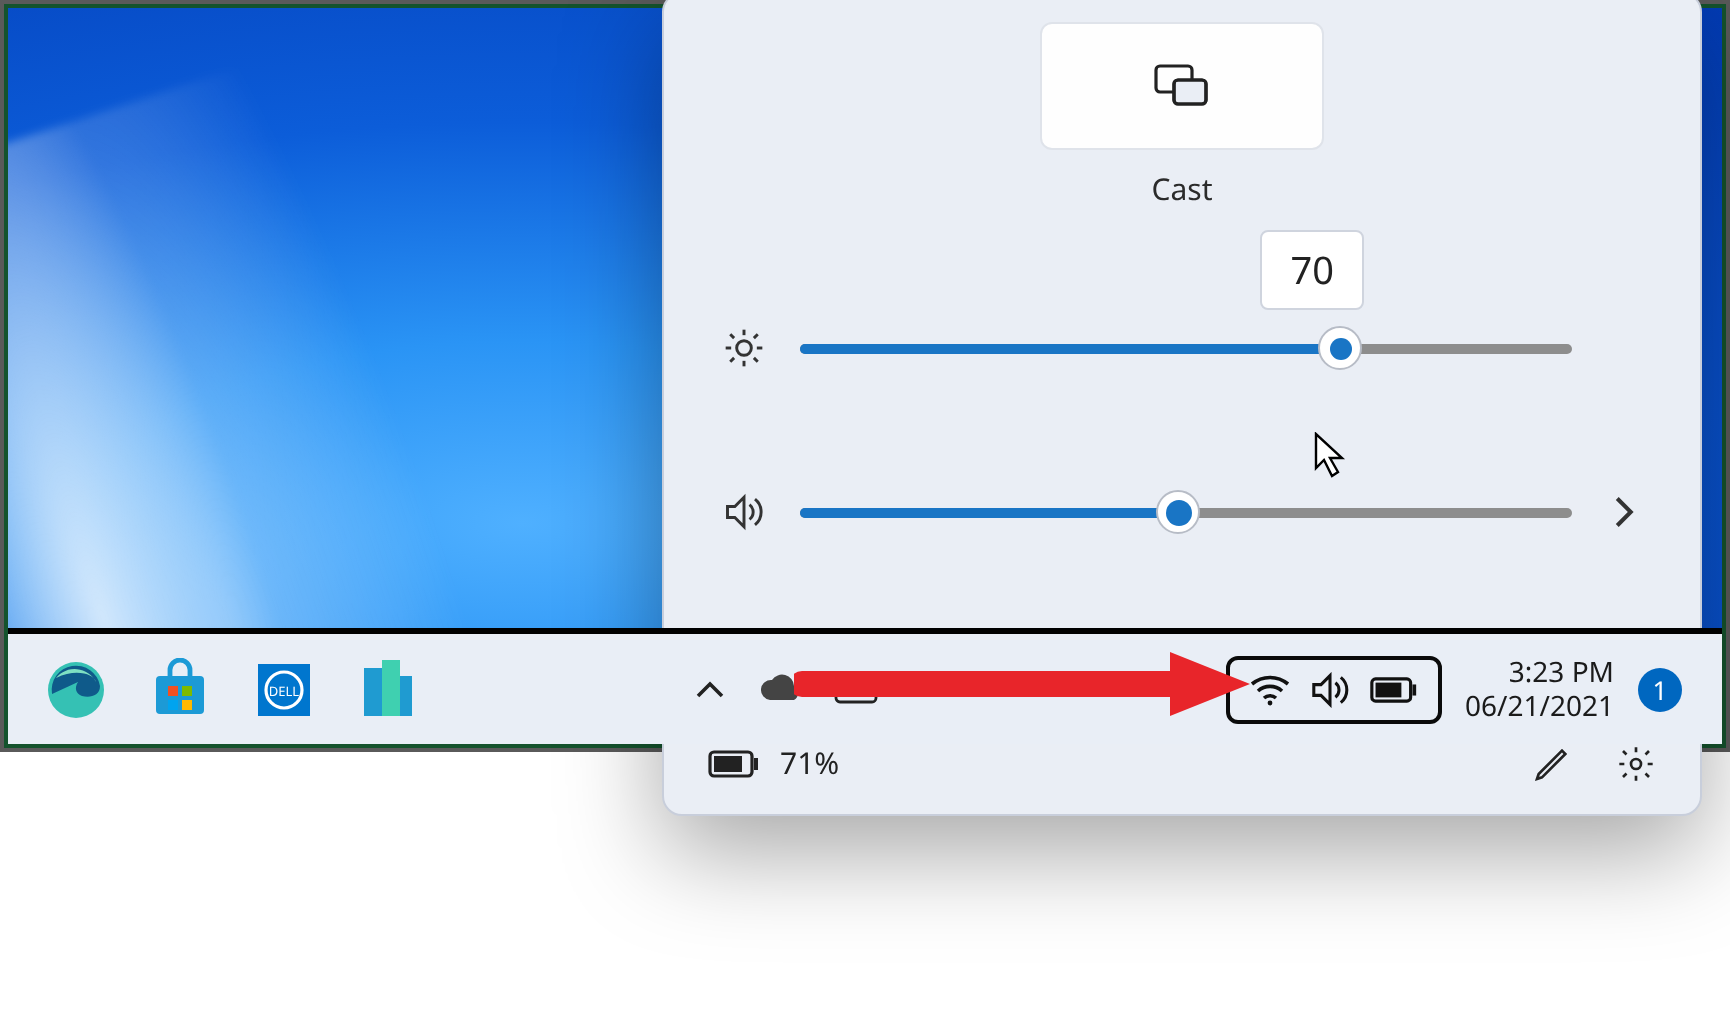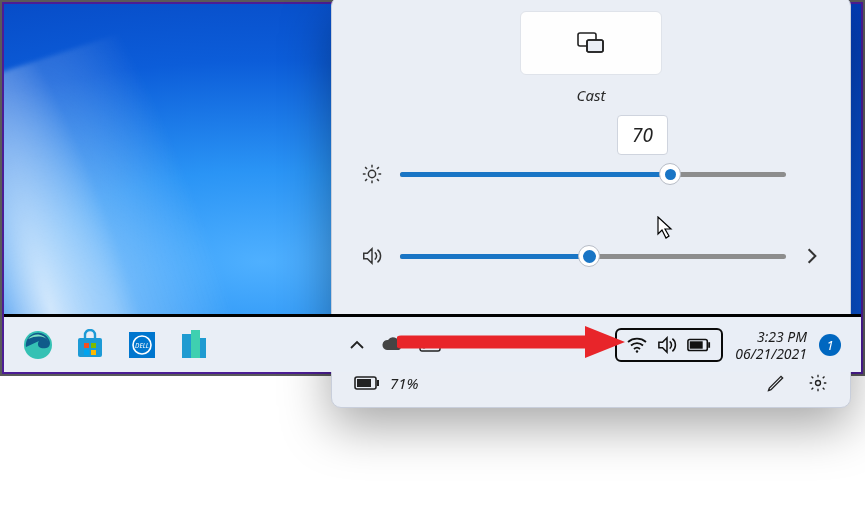--- a/index.html
+++ b/index.html
@@ -1,22 +1,21 @@
 <!DOCTYPE html>
 <html><head>
 <meta charset="utf-8">
 <style>
   * { box-sizing: border-box; margin: 0; padding: 0; font-family: "Segoe UI", system-ui, sans-serif; }
   html, body { width: 865px; height: 514px; overflow: hidden; }
   .screen {
     position: relative;
     width: 865px; height: 376px;
-    background: #4c1d95;
+    background: #14532d;
     border: 2px solid #5a5a5a;
-    font-style: italic;
   }
   .desktop {
     position: absolute; left: 2px; top: 2px; right: 2px; bottom: 2px;
     background: radial-gradient(ellipse at 30% 70%, #4fb0ff 0%, #2a94f5 25%, #0c5dd9 55%, #023bb6 100%);
     overflow: hidden;
   }
   .swoosh {
     position: absolute; left: -140px; top: -20px; width: 900px; height: 520px;
     background:
       radial-gradient(120px 520px at 180px 240px, rgba(255,255,255,0.75), rgba(255,255,255,0) 70%),
@@ -63,21 +62,21 @@
   .tiles { display: flex; gap: 22px; justify-content: center; align-items: flex-start; }
   .tile-wrap { display:flex; flex-direction:column; align-items:center; gap:10px; }
   .tile {
     width: 142px; height: 64px; background: #fefefe;
     border: 1px solid #dfe3ea; border-radius: 6px;
     display: flex; align-items: center; justify-content: center;
   }
   .tile-label { font-size: 15px; color: #2b2b2b; }
 
   .tooltip {
-    position: absolute; top: 118px; right: 182px;
+    position: absolute; top: 118px; right: 168px;
     background: #fff; border: 1px solid #cfd4de; border-radius: 4px;
     padding: 6px 14px; font-size: 19px; color: #222;
   }
 
   .slider-row {
     display: flex; align-items: center; gap: 14px;
     margin-top: 58px;
   }
   .slider-row.second { margin-top: 60px; }
   .slider-icon { width: 28px; display:flex; align-items:center; justify-content:center; color:#333; }
@@ -91,21 +90,21 @@
     background:#fff; border:1px solid #b7bcc6;
     display:flex; align-items:center; justify-content:center;
     transform: translateX(-50%);
   }
   .thumb .dot { width:11px; height:11px; border-radius:50%; background:#1975c5; }
   .thumb.big .dot { width:13px; height:13px; }
   .arrow-btn { width:24px; color:#333; display:flex; align-items:center; justify-content:center; }
 
   .panel-footer {
     position:absolute; left:0; right:0; bottom:0; height:54px;
-    border-top: 6px solid #0f172a;
+    border-top: 3px solid #0f172a;
     display:flex; align-items:center; justify-content:space-between;
     padding: 0 22px;
     font-size:15px; color:#222;
   }
   .footer-left { display:flex; align-items:center; gap:10px; }
   .footer-right { display:flex; align-items:center; gap:22px; }
 
   .cursor { position:absolute; top:214px; left:655px; pointer-events:none; }
 
   

